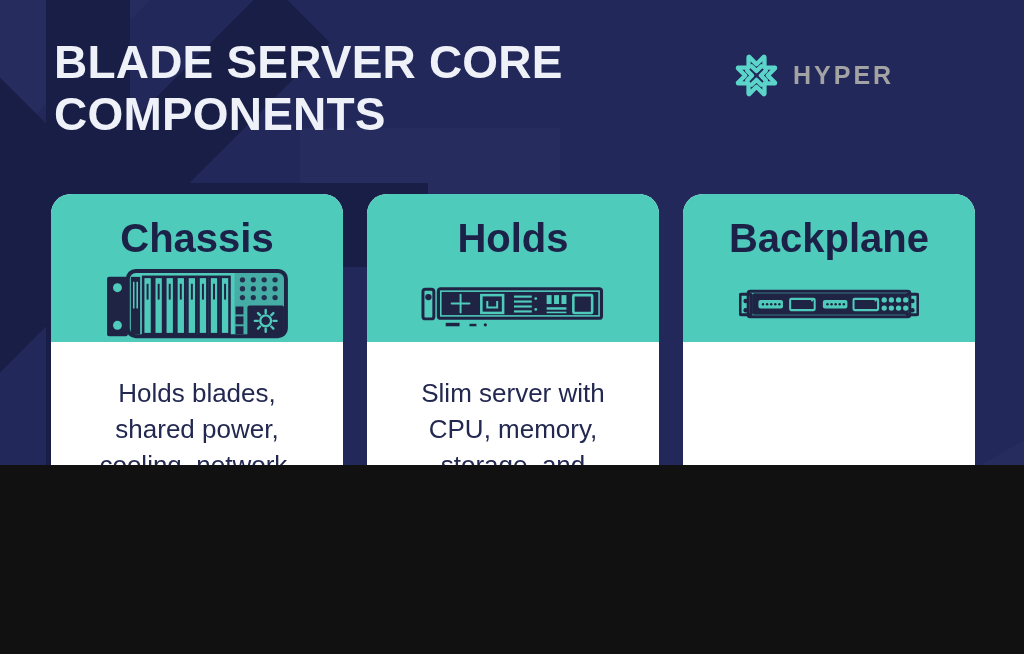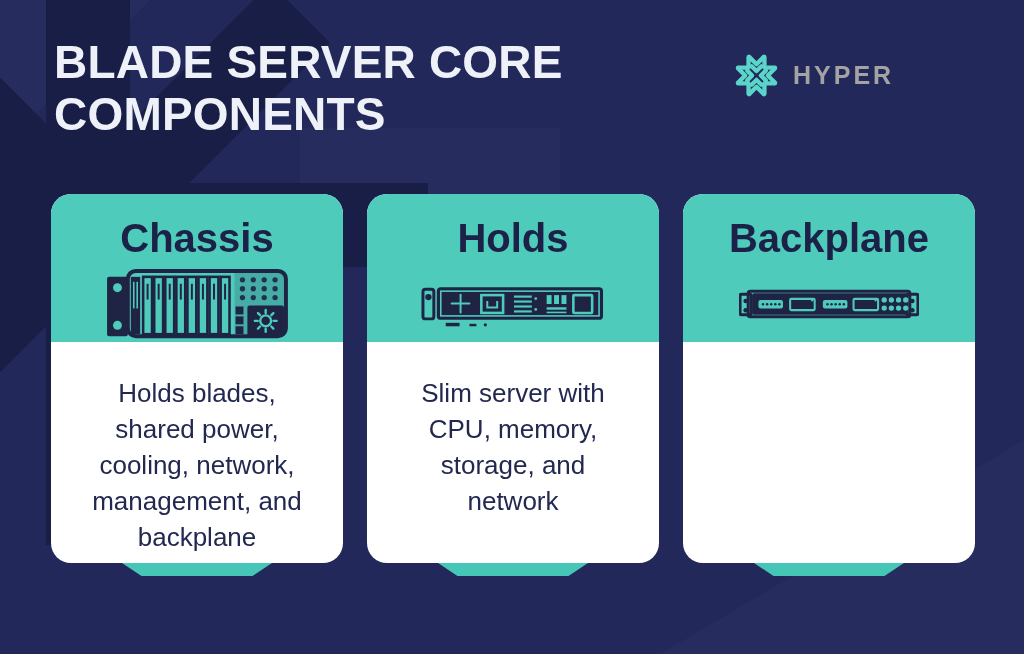--- a/index.html
+++ b/index.html
@@ -1,17 +1,17 @@
 <!DOCTYPE html>
 <html><head>
 <meta charset="utf-8">
 <style>
   html,body{margin:0;padding:0;background:#111;}
   .stage{
-    position:relative;width:1024px;height:654px;overflow:hidden;
+    position:relative;width:1024px;height:465px;overflow:hidden;
     background:#23285A;font-family:"Liberation Sans",sans-serif;
   }
   .bg-svg{position:absolute;inset:0;display:block;}
   
   .page-title{
     position:absolute;left:54px;top:36px;margin:0;
     font-size:46px;font-weight:800;line-height:1.14;letter-spacing:.2px;
     color:#EEF1F7;
   }
   .page-title span{display:block;}

